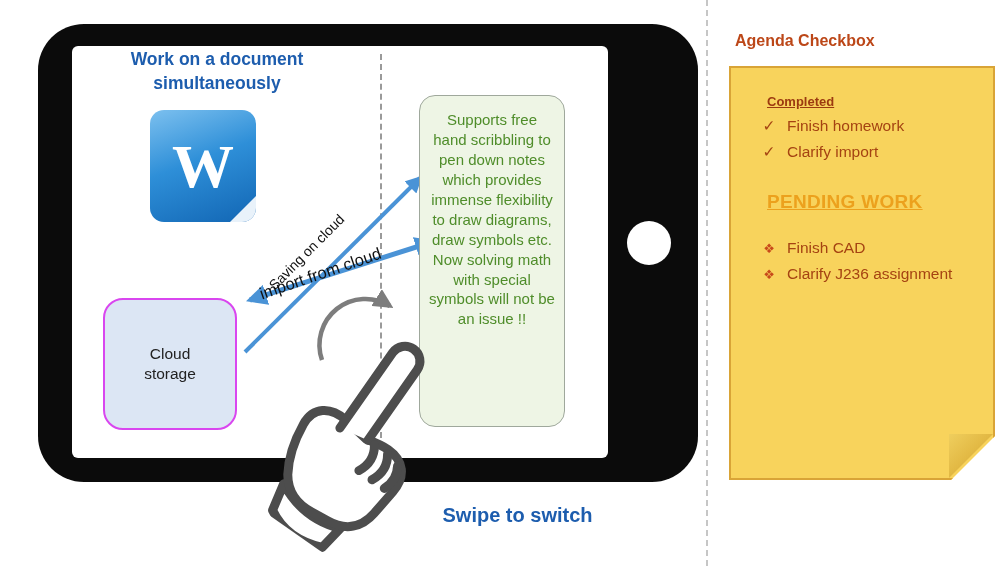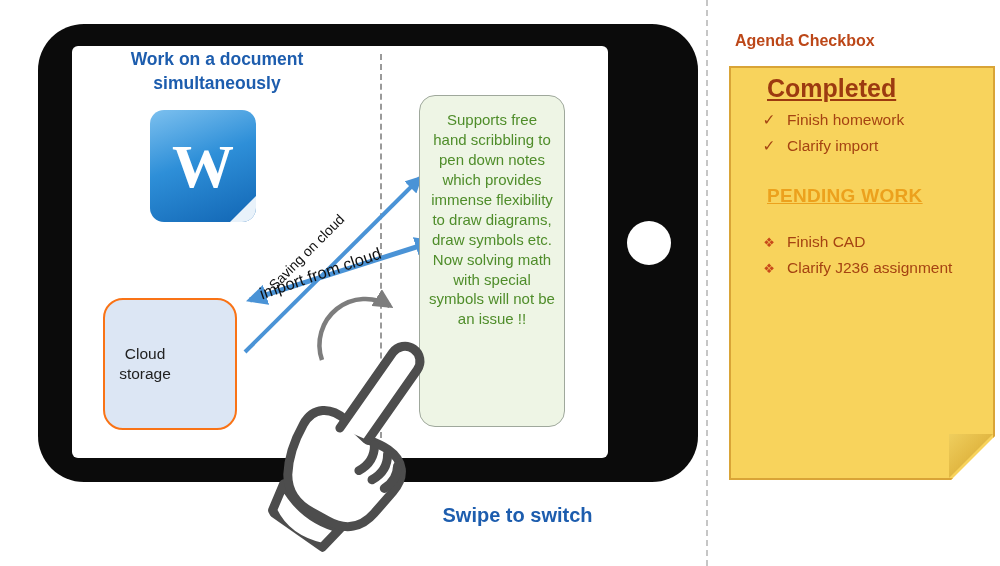--- a/index.html
+++ b/index.html
@@ -26,22 +26,22 @@
 
   .word-icon { position:absolute; left:78px; top:64px; width:106px; height:112px;
                border-radius:14px;
                background:linear-gradient(160deg,#7cc0ef 0%, #2e8fd8 45%, #1266b4 100%);
                display:flex; align-items:center; justify-content:center; overflow:hidden; }
   .word-icon .w { color:#ffffff; font-family:"Liberation Serif", serif; font-weight:bold; font-size:62px; line-height:1; }
   .word-icon .curl { position:absolute; right:0; bottom:0; width:0; height:0;
                      border-left:26px solid transparent; border-bottom:26px solid #e9f2fa; }
 
   .cloud-box { position:absolute; left:31px; top:252px; width:134px; height:132px;
-               background:#dce6f4; border:2px solid #f97316; border-radius:20px;
-               display:flex; align-items:center; }
+               background:#dce6f4; border:2px solid #d946ef; border-radius:20px;
+               display:flex; align-items:center; justify-content:center; }
   .cloud-box .lbl { width:80px; text-align:center; color:#222; font-size:15.5px; line-height:1.3; }
 
   .arrow-svg { position:absolute; left:0; top:0; width:536px; height:412px; pointer-events:none; }
 
   .save-label { position:absolute; left:152px; top:198px; width:165px; text-align:center;
                 font-size:14px; color:#111; transform:rotate(-45deg); }
   .import-label { position:absolute; left:156px; top:218px; width:185px; text-align:center;
                   font-size:16.5px; color:#111; transform:rotate(-19deg); }
 
   .scribble-title { position:absolute; left:335px; top:10px; width:170px; text-align:center;
@@ -60,21 +60,21 @@
 
   
   .agenda-title { position:absolute; left:735px; top:32px; width:240px;
                   color:#bc4718; font-weight:bold; font-size:16px; }
   .note { position:absolute; left:729px; top:66px; width:266px; height:414px;
           background:#f8d35c; border:2px solid #d9a437;
           clip-path:polygon(0 0, 100% 0, 100% calc(100% - 44px), calc(100% - 44px) 100%, 0 100%); }
   .note-fold { position:absolute; right:0; bottom:0; width:44px; height:44px;
                background:linear-gradient(315deg,#c99b2f 0%, #e3ba45 55%, #efce5e 100%);
                clip-path:polygon(0 0, 100% 0, 0 100%); }
-  .note-h1 { margin:6px 0 0 36px; color:#9c3a10; font-weight:bold; font-size:25px;
+  .note-h1 { margin:26px 0 0 36px; color:#9c3a10; font-weight:bold; font-size:13px;
              text-decoration:underline; }
   .note-h2 { margin:30px 0 8px 36px; color:#eca11d; font-weight:bold; font-size:19px;
              text-decoration:underline; letter-spacing:0.3px; }
   .note-item { display:flex; gap:10px; margin:8px 0 0 30px; color:#a54312; font-size:15.5px; }
   .note-item .bullet { width:16px; text-align:center; flex:0 0 auto; }
   .note-item.pending-first { margin-top:26px; }
   .note-item.pending .bullet { color:#c84a1a; font-size:13px; padding-top:2px; }
 </style>
 </head>
 <body>

